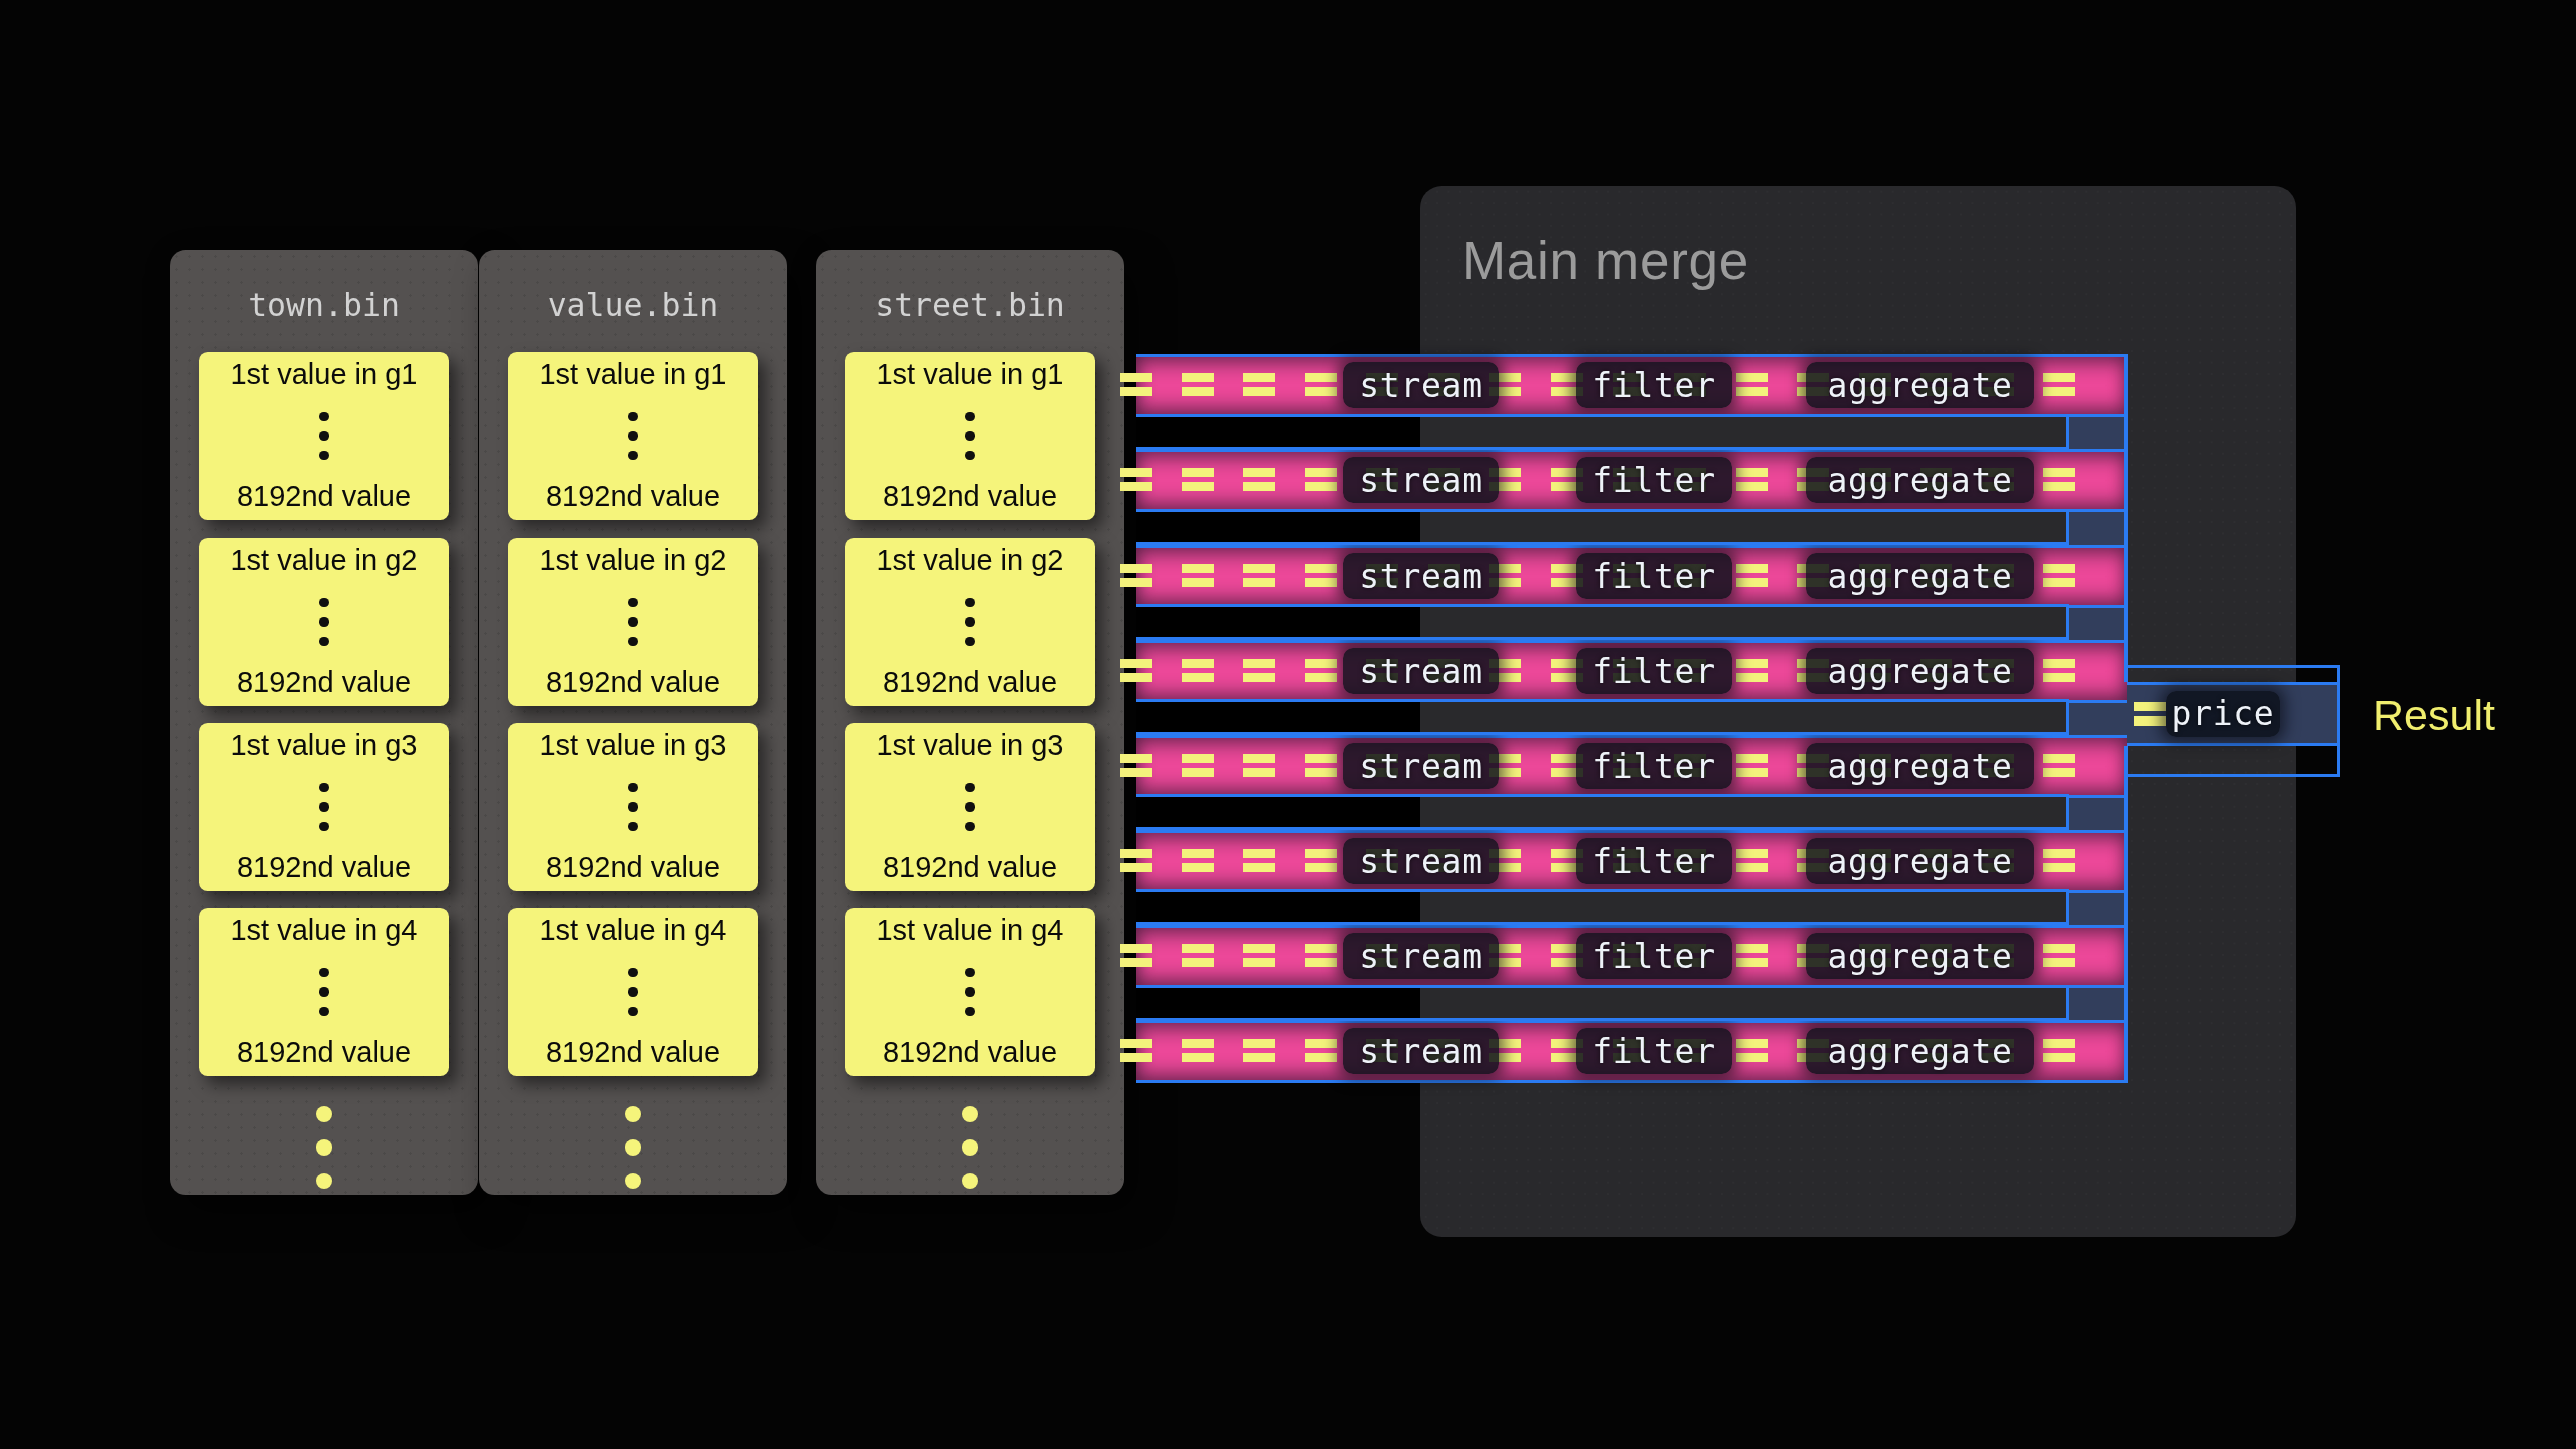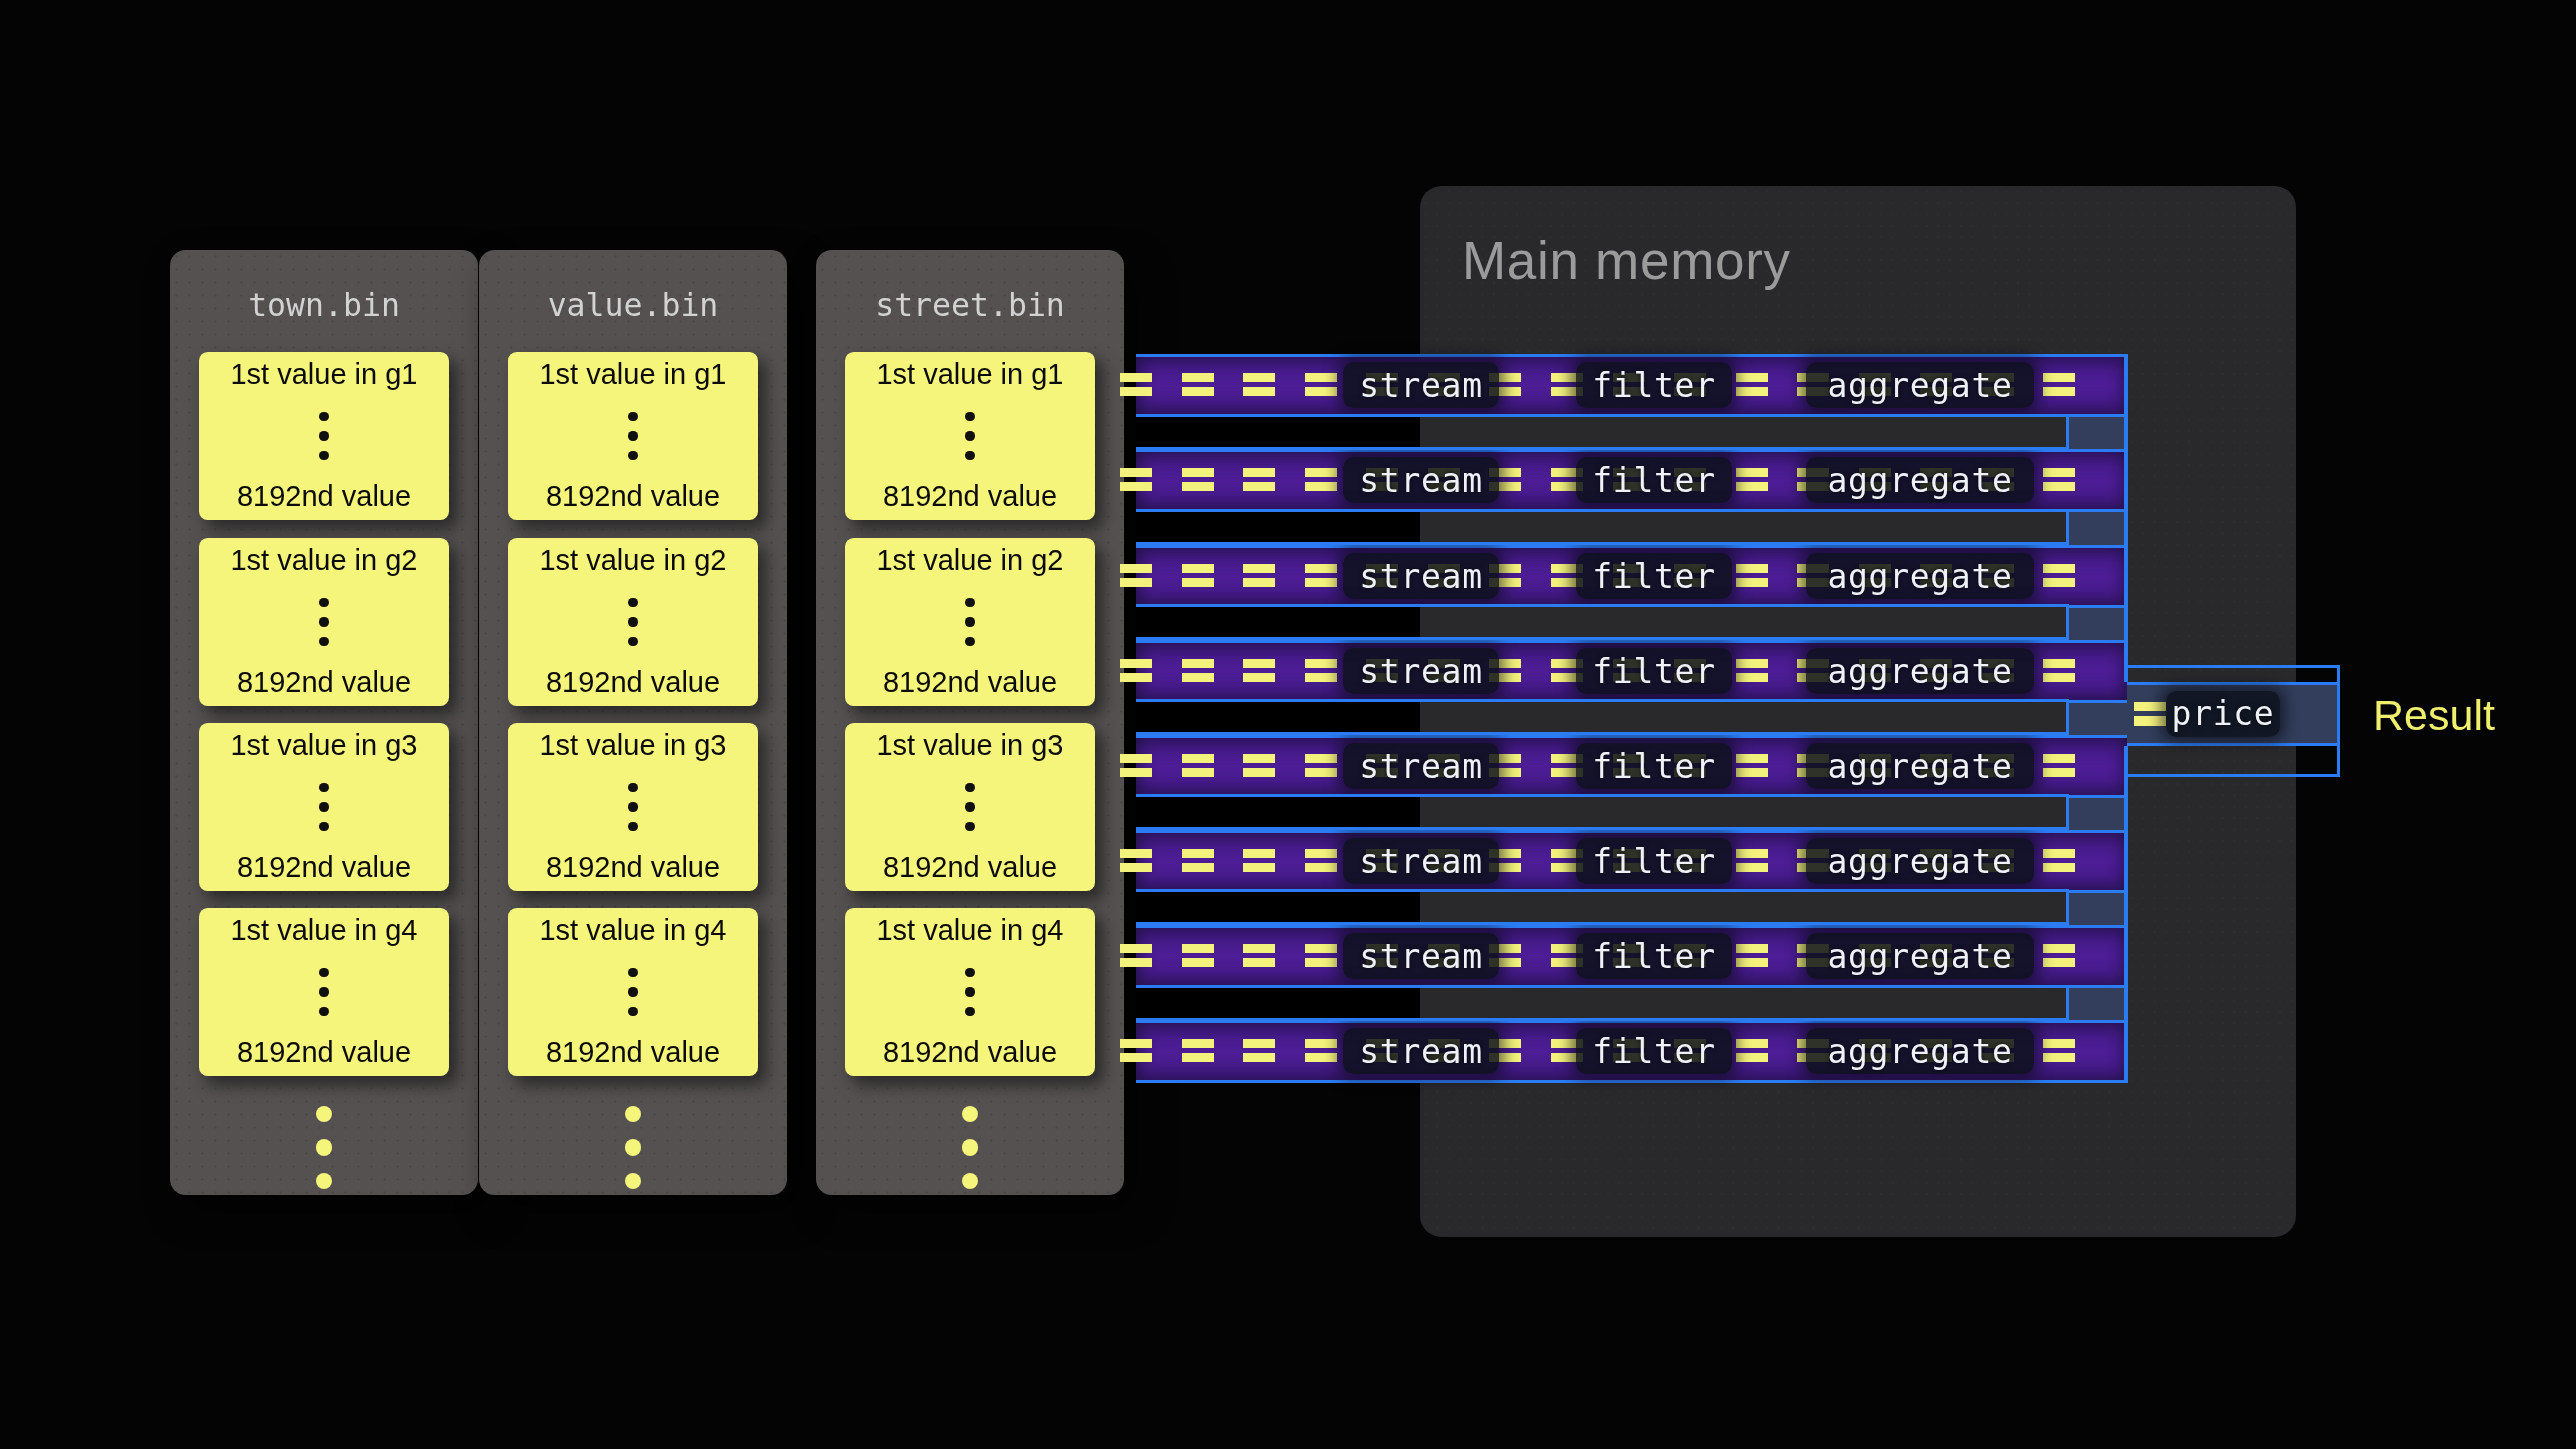--- a/index.html
+++ b/index.html
@@ -29,21 +29,21 @@
         align-items:center;padding:7.2px 4.3px;box-sizing:border-box;}
   .block-line{font-size:29px;color:#0b0b0b;white-space:nowrap;line-height:1.1;}
   .mini-dots{display:flex;flex-direction:column;align-items:center;}
   .mini-dot{width:9.3px;height:9.3px;border-radius:50%;background:#101010;margin:5px 0;}
   .card-dots{position:absolute;left:0;right:0;top:847px;display:flex;
         flex-direction:column;align-items:center;}
   .card-dot{width:16.5px;height:16.5px;border-radius:50%;background:#f5f47b;margin:8.6px 0;}
 
   
   .channel{position:absolute;left:2069px;top:354px;width:58px;height:729px;background:#323e5c;}
-  .lane{position:absolute;left:1136px;width:991px;height:63px;background:#4c1d95;
+  .lane{position:absolute;left:1136px;width:991px;height:63px;background:#ec4899;
         border-top:3.6px solid #2b7bf2;border-bottom:3.6px solid #2b7bf2;box-sizing:border-box;
         box-shadow:inset 0 7.2px 18.6px rgba(8,12,24,0.45), inset 0 -7.2px 18.6px rgba(8,12,24,0.45);}
   .notch{position:absolute;left:1136px;width:933px;height:36px;box-sizing:border-box;
         border-top:3.6px solid #2b7bf2;border-bottom:3.6px solid #2b7bf2;border-right:3.6px solid #2b7bf2;
         background:linear-gradient(90deg,#000 0,#000 284px,#29292c 284px,#29292c 100%);}
   .rborder{position:absolute;left:2124px;width:3.6px;background:#2b7bf2;}
   .chunk{position:absolute;width:32px;height:23.6px;
         background:linear-gradient(180deg,#f3f27c 0 9.3px,transparent 9.3px 14.3px,#f3f27c 14.3px 23.6px);}
   .stagebox{position:absolute;height:46px;border-radius:10px;background:rgba(12,16,26,0.85);
         box-shadow:0 0 14.3px 5.7px rgba(5,8,14,0.55);
@@ -59,21 +59,21 @@
         background:#323e5c;
         border-top:3.6px solid #2b7bf2;border-bottom:3.6px solid #2b7bf2;border-right:3.6px solid #2b7bf2;}
   .result{position:absolute;left:2373px;top:691px;font-size:43px;color:#f0ee6e;white-space:nowrap;}
 </style>
 </head>
 <body>
 
 <div id="root">
 
   <div class="memory">
-    <div class="memory-title">Main memory</div>
+    <div class="memory-title">Main merge</div>
   </div>
 
   <div id="cards">
       <div class="card" style="left: 143px; margin-left: 27px;">
         <div class="card-header">town.bin</div>
         <div class="block" style="top: 102px;">
           <div class="block-line">1st value in g1</div>
           <div class="mini-dots">
             <div class="mini-dot"></div>
             <div class="mini-dot"></div>

